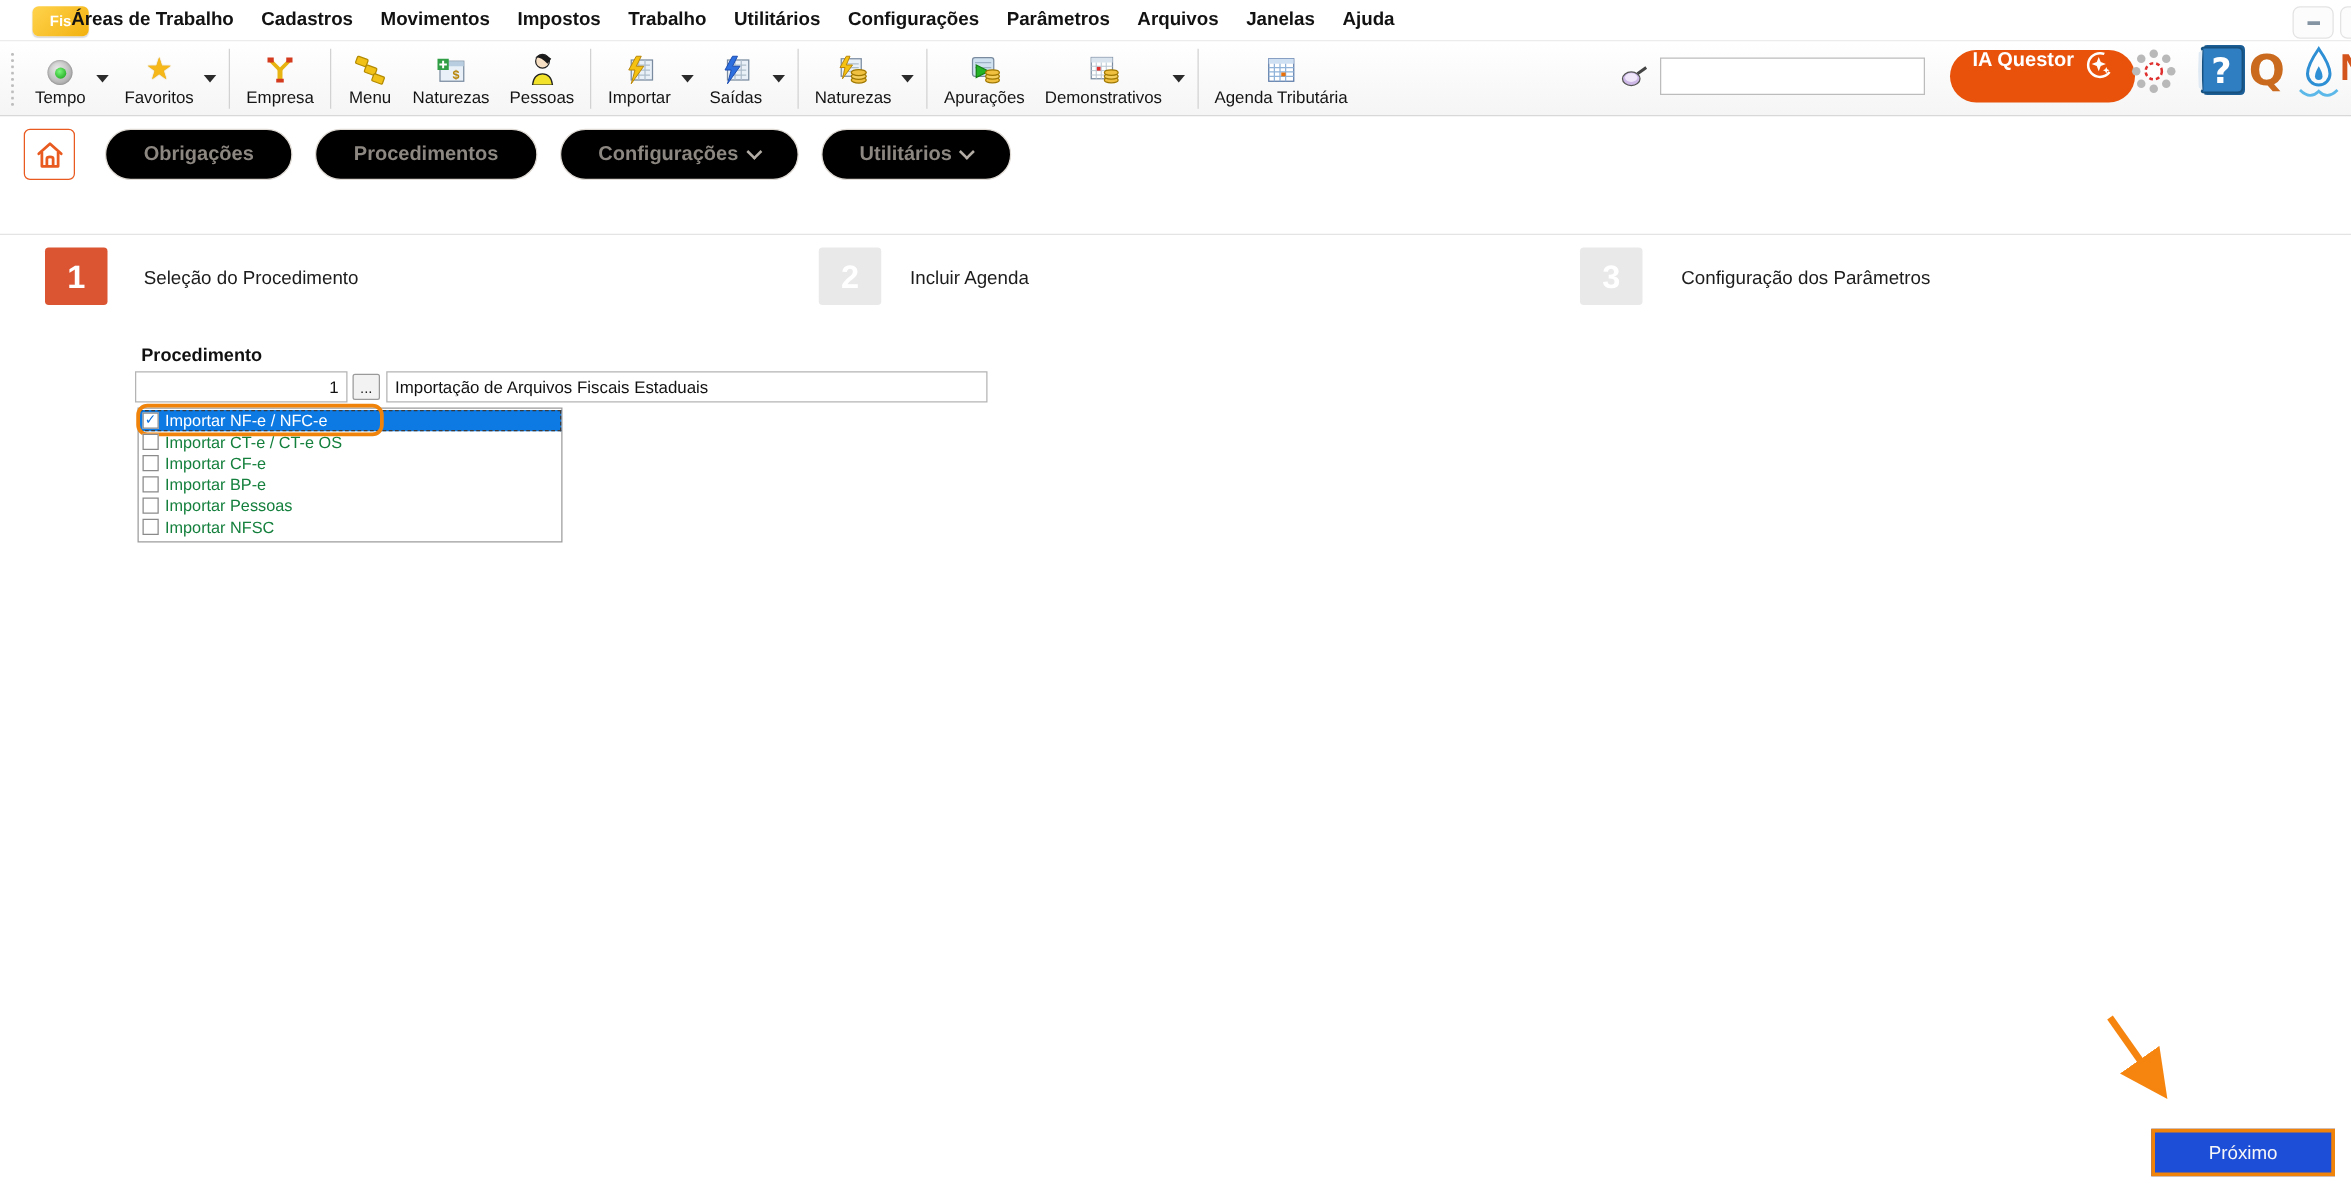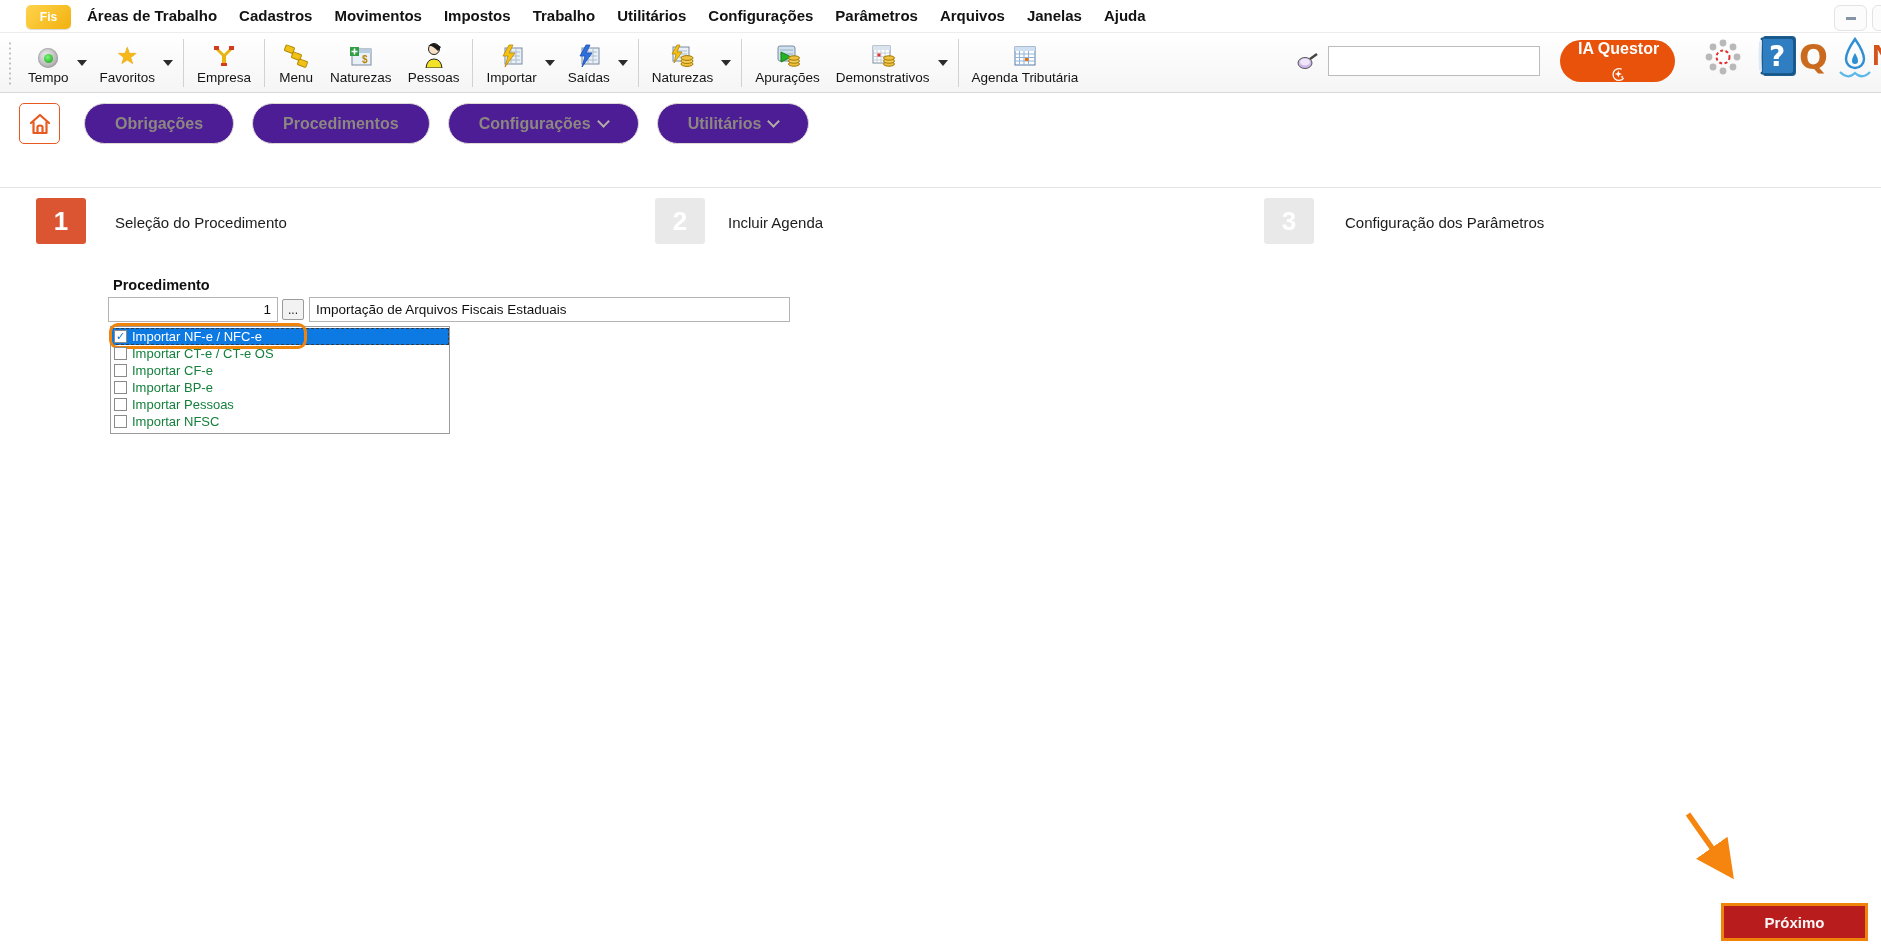--- a/index.html
+++ b/index.html
@@ -7,21 +7,21 @@
   body {
     position:relative; overflow:hidden; background:#ffffff;
     font-family:"Liberation Sans","DejaVu Sans",sans-serif; color:#1a1a1a;
   }
 
   
   .titlebar { position:absolute; top:0; left:0; right:0; height:33px; background:#fff; border-bottom:1px solid #ececec; }
   .app-logo { position:absolute; left:26px; top:5px; width:45px; height:24px; border-radius:5px;
     background:linear-gradient(135deg,#ffd34d,#f2b10e); color:#fff; font-weight:bold; font-size:12px;
     display:flex; align-items:center; justify-content:center; box-shadow:0 1px 1px rgba(0,0,0,.15); }
-  .menu { position:absolute; left:76px; top:0; height:30px; display:flex; align-items:center;justify-content:center; }
+  .menu { position:absolute; left:46px; top:0; height:30px; display:flex; align-items:center;justify-content:center; }
   .menu-item { padding:0 11px; font-size:15px; font-weight:600; color:#121212; line-height:33px; cursor:default; }
   .winbtns { position:absolute; right:-24px; top:5px; display:flex; gap:5px; }
   .winbtn { width:33px; height:26px; border:1px solid #e3e3e3; border-radius:6px; background:#fcfcfc;
     color:#7d8b99; display:flex; align-items:center; justify-content:center; font-size:13px; }
   .winbtn svg { display:block; }
 
   
   .toolbar { position:absolute; top:34px; left:0; right:0; height:59px;
     background:linear-gradient(#ffffff,#f5f5f5); border-bottom:1px solid #d8d8d8; }
   .tool-row { position:absolute; left:8px; top:4px; height:50px; display:flex; align-items:center; }
@@ -39,31 +39,31 @@
   .star-glyph { font-size:24px; color:#f6b719; line-height:24px; text-shadow:0 0 1px #c98f00; }
   .orb { width:20px; height:20px; border-radius:50%; background:radial-gradient(circle at 40% 35%,#e9e9e9,#9a9a9a);
     display:flex; align-items:center; justify-content:center; box-shadow:inset 0 0 2px #777; }
   .orb i { width:9px; height:9px; border-radius:50%; background:radial-gradient(circle at 40% 35%,#7cf77c,#0f9c0f); }
 
   
   .search-wrap { position:absolute; left:1296px; top:12px; display:flex; align-items:center; gap:8px; }
   .search-input { width:212px; height:30px; border:1px solid #bcbcbc; background:#fff; font-size:13px; padding:0 6px; }
   .ia-btn { position:absolute; left:1560px; top:6px; height:42px; padding:0 16px 0 18px; background:#e8520a;
     border:none; border-radius:21px; color:#fff; font-weight:bold; font-size:16px;
-    display:flex; align-items:center; gap:9px; cursor:pointer; font-family:inherit;flex-direction:column; }
+    display:flex; align-items:flex-start; gap:9px; cursor:pointer; font-family:inherit; }
   .right-icons { position:absolute; top:36px; display:flex; align-items:center; }
   .q-glyph { font-size:34px; font-weight:bold; color:#c96a1e; line-height:34px; font-family:"DejaVu Sans",sans-serif; }
   .n-glyph { font-size:30px; font-weight:bold; color:#d4541e; line-height:30px; }
 
   
   .pillbar { position:absolute; top:103px; left:0; right:0; height:46px; }
   .home-btn { position:absolute; left:19px; top:0; width:41px; height:41px; border:1.6px solid #e85a20; border-radius:5px;
     display:flex; align-items:center; justify-content:center; background:#fff; cursor:pointer; }
   .pills { position:absolute; left:84px; top:0; display:flex; gap:18px; }
-  .pill { height:41px; border:1.6px solid #dfdad4; border-radius:21px; background:#4c1d95; display:flex; align-items:center;
+  .pill { height:41px; border:1.6px solid #dfdad4; border-radius:21px; background:#000000; display:flex; align-items:center;
     gap:8px; padding:0 30px; font-weight:bold; font-size:16px; color:#8d8781; cursor:pointer; font-family:inherit; }
   .chev { width:9px; height:9px; border-right:2px solid #b3ada6; border-bottom:2px solid #b3ada6;
     transform:rotate(45deg); margin-top:-4px; }
 
   .divider { position:absolute; top:187px; left:0; right:0; height:1px; background:#e4e4e4; }
 
   
   .step-box { position:absolute; width:50px; height:46px; border-radius:3px; display:flex; align-items:center;
     justify-content:center; font-weight:bold; font-size:26px; color:#fff; }
   .step-active { background:#db5533; }
@@ -84,22 +84,22 @@
     background:#fff; padding-top:1px; }
   .lrow { position:relative; height:17px; display:flex; align-items:center; gap:5px; padding-left:3px;
     font-size:13px; color:#15803d; cursor:default; }
   .lrow.selected { background:#0d7ae4; color:#fff; outline:1px dashed #3b3b3b; outline-offset:-1px; }
   .cbox { width:13px; height:13px; border:1px solid #8a8a8a; background:#fff; flex:0 0 auto;
     display:flex; align-items:center; justify-content:center; font-size:11px; color:#1170d9; line-height:11px; }
   .sel-annot { position:absolute; left:-2px; top:-5px; width:198px; height:26px; border:3.5px solid #f0830a;
     border-radius:9px; pointer-events:none; }
 
   
-  .next-btn { position:absolute; left:1721px; top:903px; width:147px; height:38px; background:#b91c1c;
-    border:3px solid #f0830a; color:#f7f7f7; font-weight:bold; font-size:15px; display:flex; align-items:center;
+  .next-btn { position:absolute; left:1721px; top:903px; width:147px; height:38px; background:#1d4ed8;
+    border:3px solid #f0830a; color:#f7f7f7; font-weight:normal; font-size:15px; display:flex; align-items:center;
     justify-content:center; cursor:pointer; font-family:inherit; }
   .annot-arrow { position:absolute; left:1680px; top:806px; }
 </style>
 </head>
 <body>
 
 <div class="titlebar">
   <div class="app-logo">Fis</div>
   <div class="menu">
     <div class="menu-item">Áreas de Trabalho</div>

